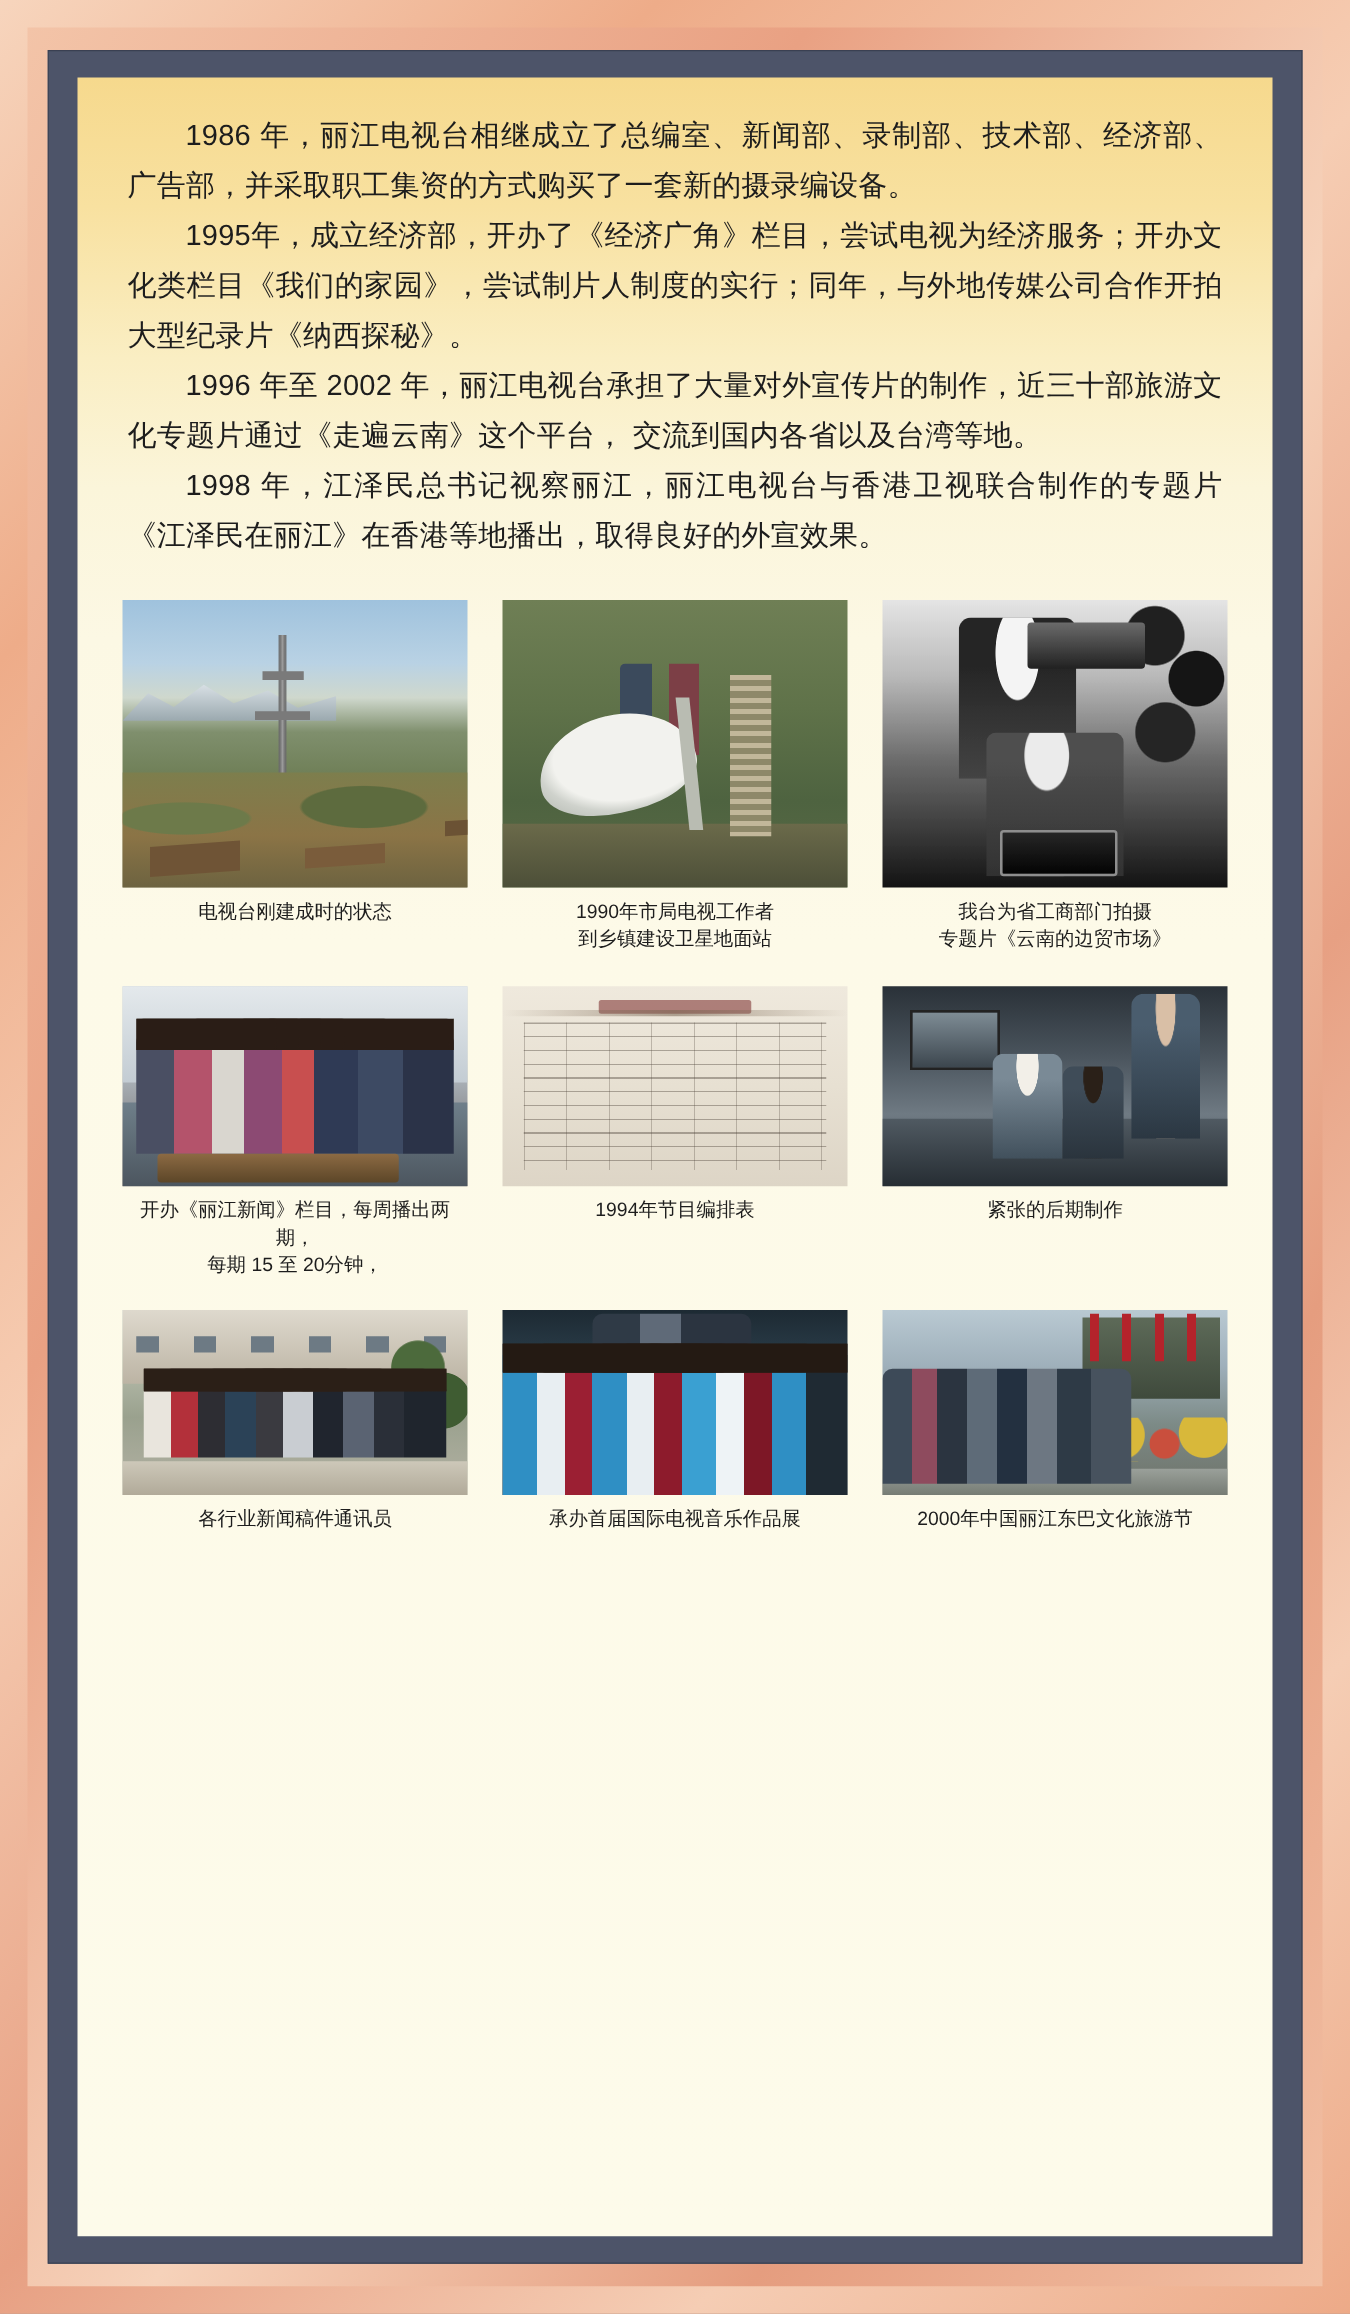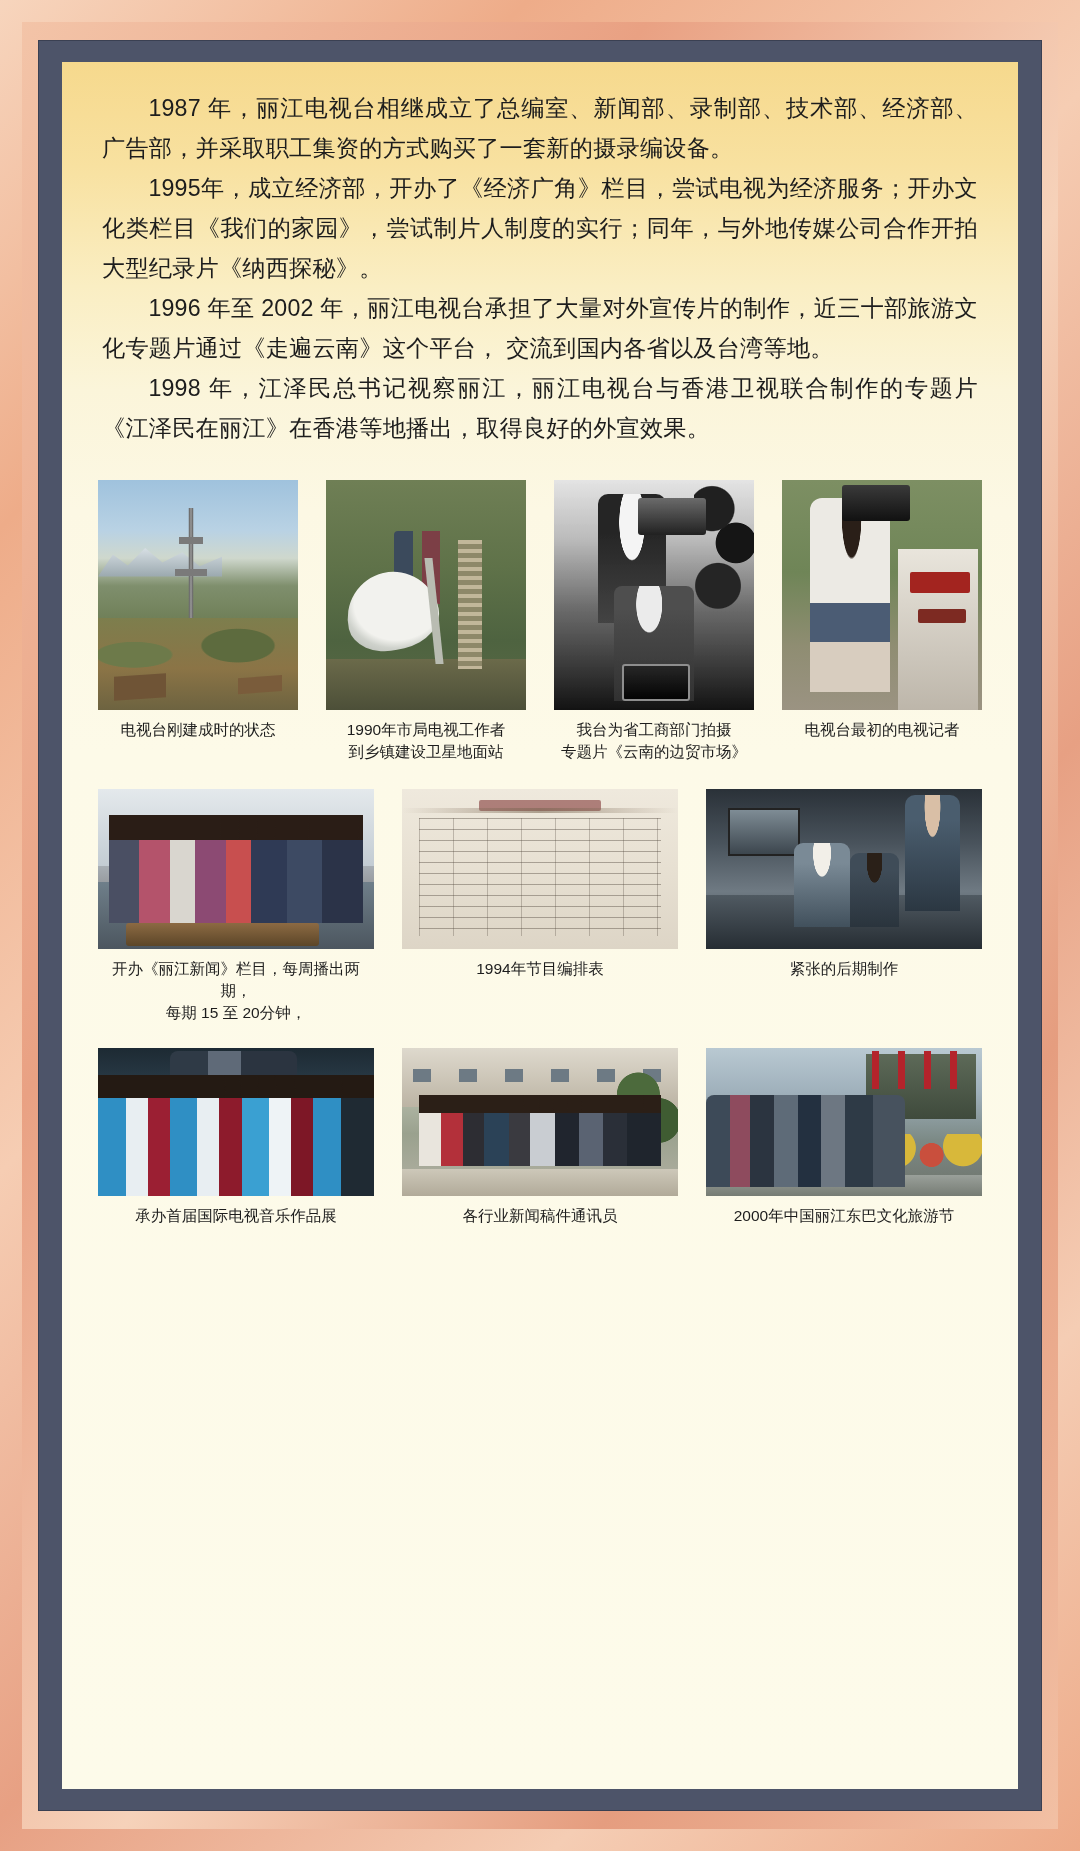--- a/index.html
+++ b/index.html
@@ -301,21 +301,21 @@
 <body>
 
 <div id="poster-frame">
   <div id="poster-frame-inner"></div>
   <div id="inner-bevel"></div>
 
   <div id="page-surface">
 
 
     <div id="body-copy">
-      <p class="para">1987 年，丽江电视台相继成立了总编室、新闻部、录制部、技术部、经济部、广告部，并采取职工集资的方式购买了一套新的摄录编设备。</p>
+      <p class="para">1986 年，丽江电视台相继成立了总编室、新闻部、录制部、技术部、经济部、广告部，并采取职工集资的方式购买了一套新的摄录编设备。</p>
       <p class="para">1995年，成立经济部，开办了《经济广角》栏目，尝试电视为经济服务；开办文化类栏目《我们的家园》，尝试制片人制度的实行；同年，与外地传媒公司合作开拍大型纪录片《纳西探秘》。</p>
       <p class="para">1996 年至 2002 年，丽江电视台承担了大量对外宣传片的制作，近三十部旅游文化专题片通过《走遍云南》这个平台， 交流到国内各省以及台湾等地。</p>
       <p class="para">1998 年，江泽民总书记视察丽江，丽江电视台与香港卫视联合制作的专题片《江泽民在丽江》在香港等地播出，取得良好的外宣效果。</p>
     </div>
 
     <div class="photo-row" id="photo-row-1">
       <div class="photo-cell">
         <div class="photo p1">
           <div class="mtn"></div>
           <div class="tower"></div>
@@ -339,30 +339,20 @@
         <div class="photo p3">
           <div class="leaves"></div>
           <div class="figA"></div>
           <div class="cam"></div>
           <div class="figB"></div>
           <div class="deck"></div>
         </div>
         <div class="caption">我台为省工商部门拍摄<br>专题片《云南的边贸市场》</div>
       </div>
 
-      <div class="photo-cell">
-        <div class="photo p4">
-          <div class="marker"></div>
-          <div class="marker-t"></div>
-          <div class="marker-n"></div>
-          <div class="person"></div>
-          <div class="gear"></div>
-        </div>
-        <div class="caption">电视台最初的电视记者</div>
-      </div>
     </div>
 
     <div class="photo-row" id="photo-row-2">
       <div class="photo-cell cell-a">
         <div class="photo p5">
           <div class="wall"></div>
           <div class="sofa"></div>
           <div class="people"></div>
           <div class="heads"></div>
           <div class="table"></div>
@@ -387,40 +377,40 @@
           <div class="seated"></div>
           <div class="seated2"></div>
           <div class="standing"></div>
         </div>
         <div class="caption">紧张的后期制作</div>
       </div>
     </div>
 
     <div class="photo-row" id="photo-row-3">
       <div class="photo-cell">
-        <div class="photo p9">
-          <div class="adults"></div>
-          <div class="kids"></div>
-          <div class="heads"></div>
-        </div>
-        <div class="caption">承办首届国际电视音乐作品展</div>
-      </div>
-
-      <div class="photo-cell">
         <div class="photo p8">
           <div class="bldg"></div>
           <div class="hedge"></div>
           <div class="ground"></div>
           <div class="row"></div>
           <div class="heads"></div>
         </div>
         <div class="caption">各行业新闻稿件通讯员</div>
       </div>
 
       <div class="photo-cell">
+        <div class="photo p9">
+          <div class="adults"></div>
+          <div class="kids"></div>
+          <div class="heads"></div>
+        </div>
+        <div class="caption">承办首届国际电视音乐作品展</div>
+      </div>
+
+      <div class="photo-cell">
         <div class="photo p10">
           <div class="stage"></div>
           <div class="flags"></div>
           <div class="flowers"></div>
           <div class="ground"></div>
           <div class="crowd"></div>
         </div>
         <div class="caption">2000年中国丽江东巴文化旅游节</div>
       </div>
     </div>

